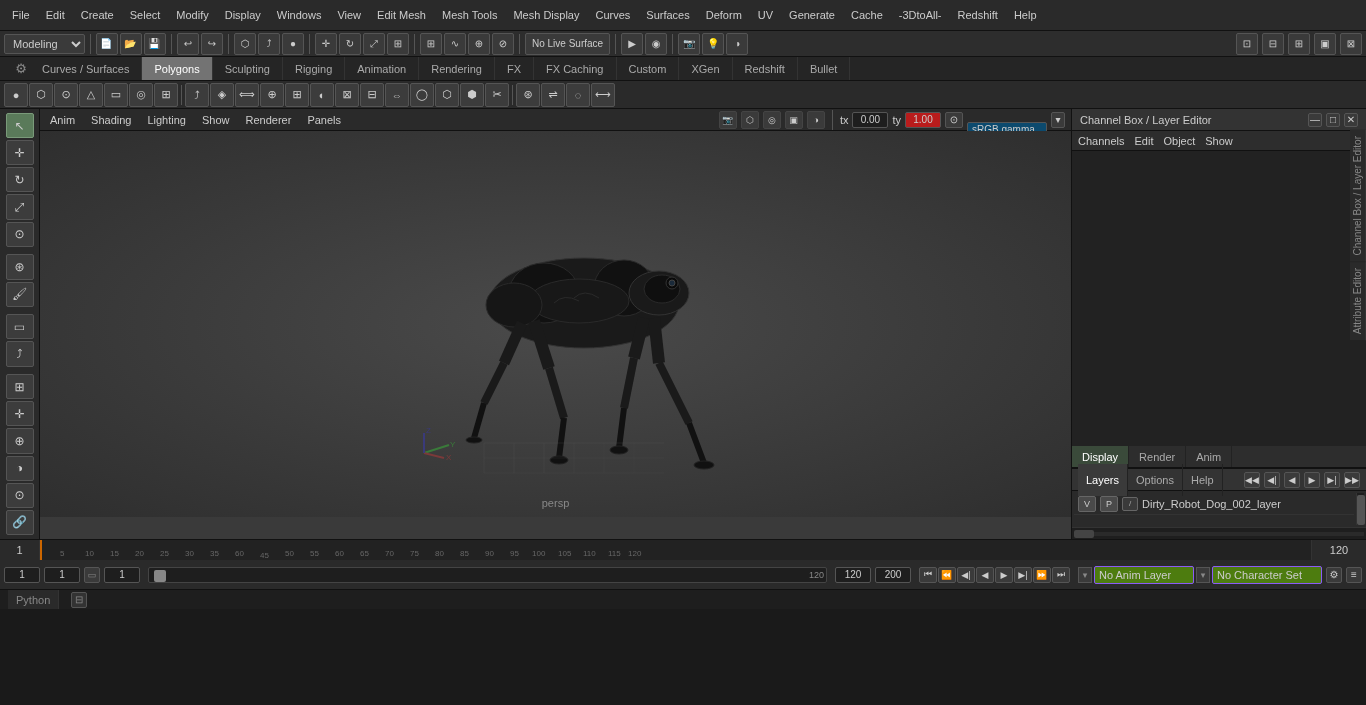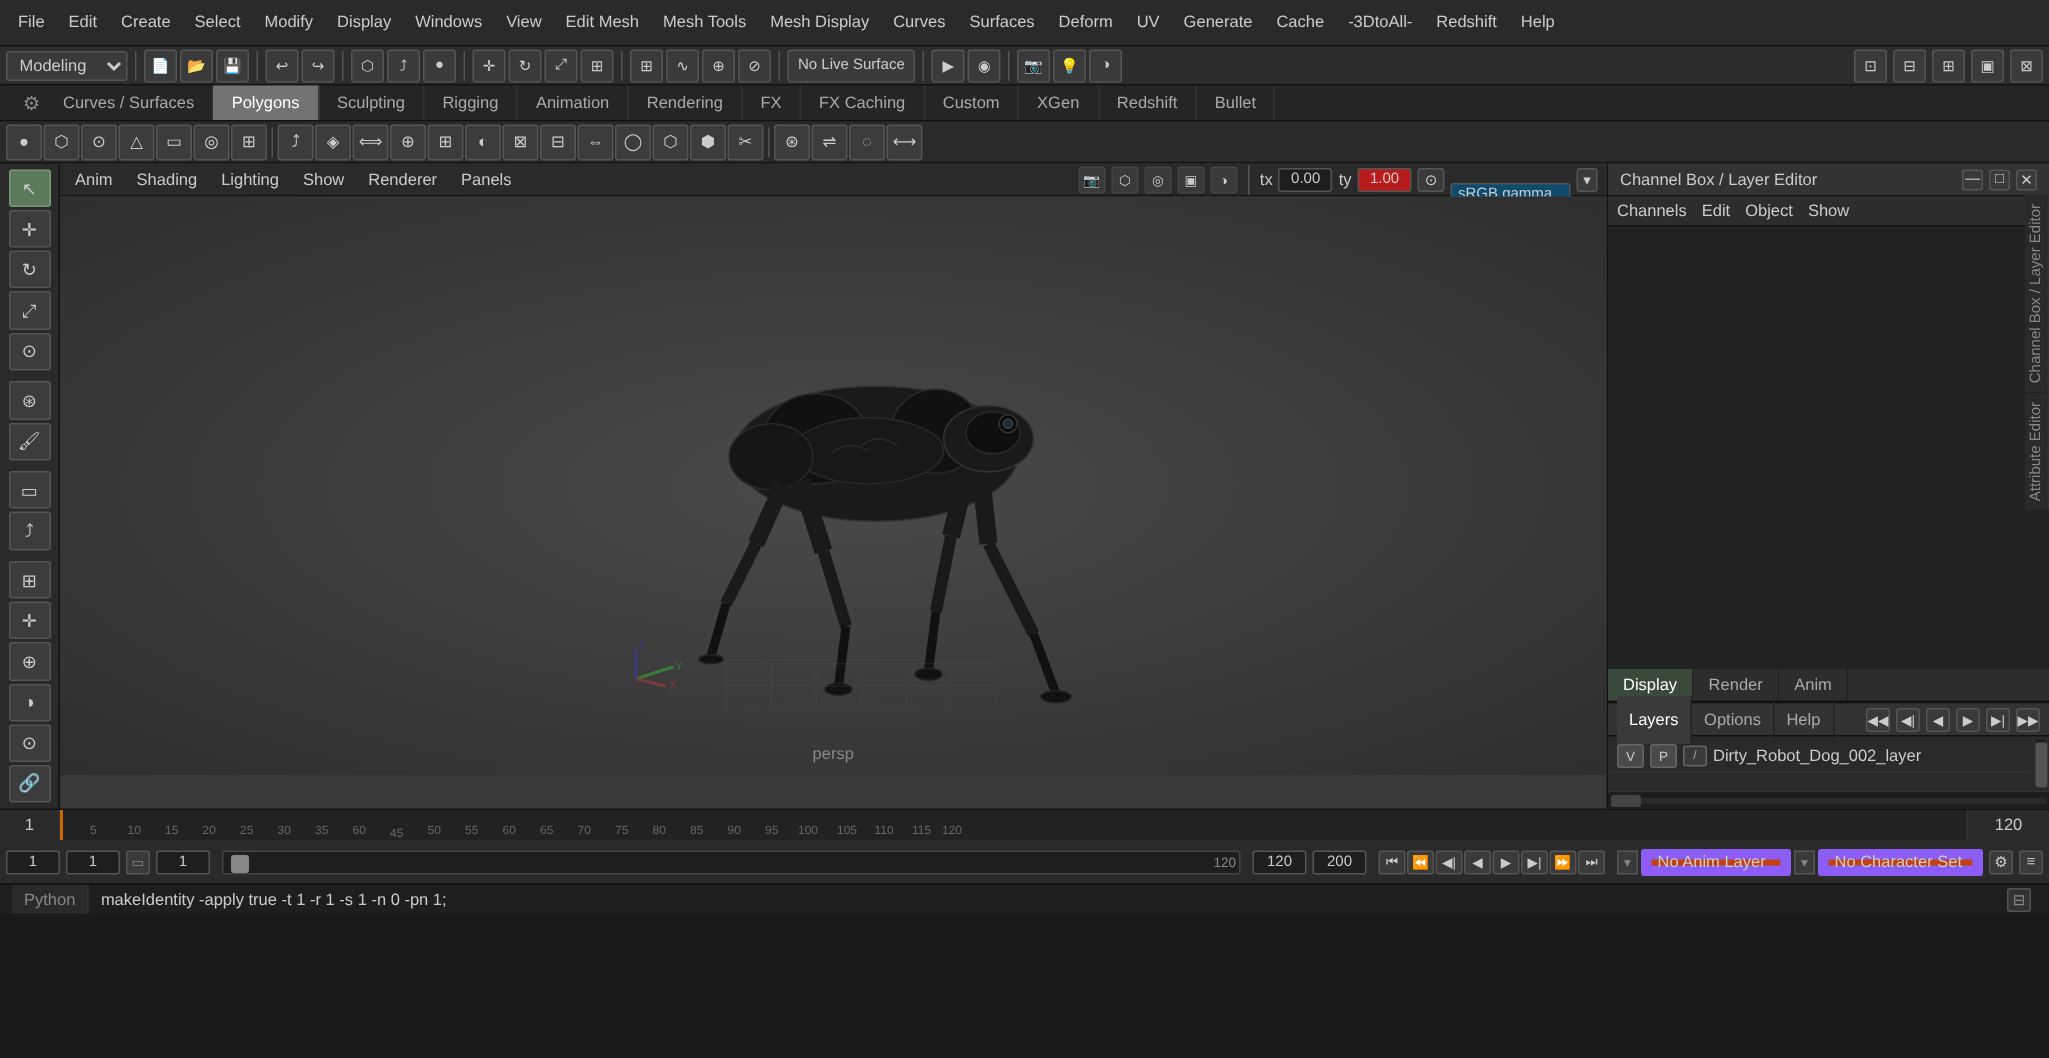--- a/index.html
+++ b/index.html
@@ -460,22 +460,22 @@
       font-size: 10px;
       text-align: center;
       display: flex;
       align-items: center;
       justify-content: center;
     }
 
     
     .dropdown-field {
       height: 18px;
-      background: #c2410c;
-      border: 7px solid #8b5cf6;
+      background: #4d7c0f;
+      border: 1px solid #8b5cf6;
       border-radius: 2px;
       color: #ccc;
       font-size: 11px;
       padding: 0 4px;
       display: flex;
       align-items: center;
       cursor: pointer;
       min-width: 100px;
     }
   </style>
@@ -867,21 +867,20 @@
       <span>No Character Set</span>
     </div>
   </div>
 
   <div class="tb-btn" style="width:16px;height:16px;font-size:10px;">⚙</div>
   <div class="tb-btn" style="width:16px;height:16px;font-size:10px;">≡</div>
 </div>
 
 <div id="status-bar">
   <div id="python-label">Python</div>
-  <div id="status-text">makeIdentity -apply true -t 1 -r 1 -s 1 -n 0 -pn 1;</div>
   <div id="status-right">
     <div style="width:16px;height:16px;background:#333;border:1px solid #555;border-radius:2px;display:flex;align-items:center;justify-content:center;cursor:pointer;" title="Script Editor">⊟</div>
   </div>
 </div>
 
 <div style="position:fixed;right:0;top:130px;z-index:10;display:flex;flex-direction:column;">
   <div class="vertical-label">Channel Box / Layer Editor</div>
   <div class="vertical-label">Attribute Editor</div>
 </div>
 

